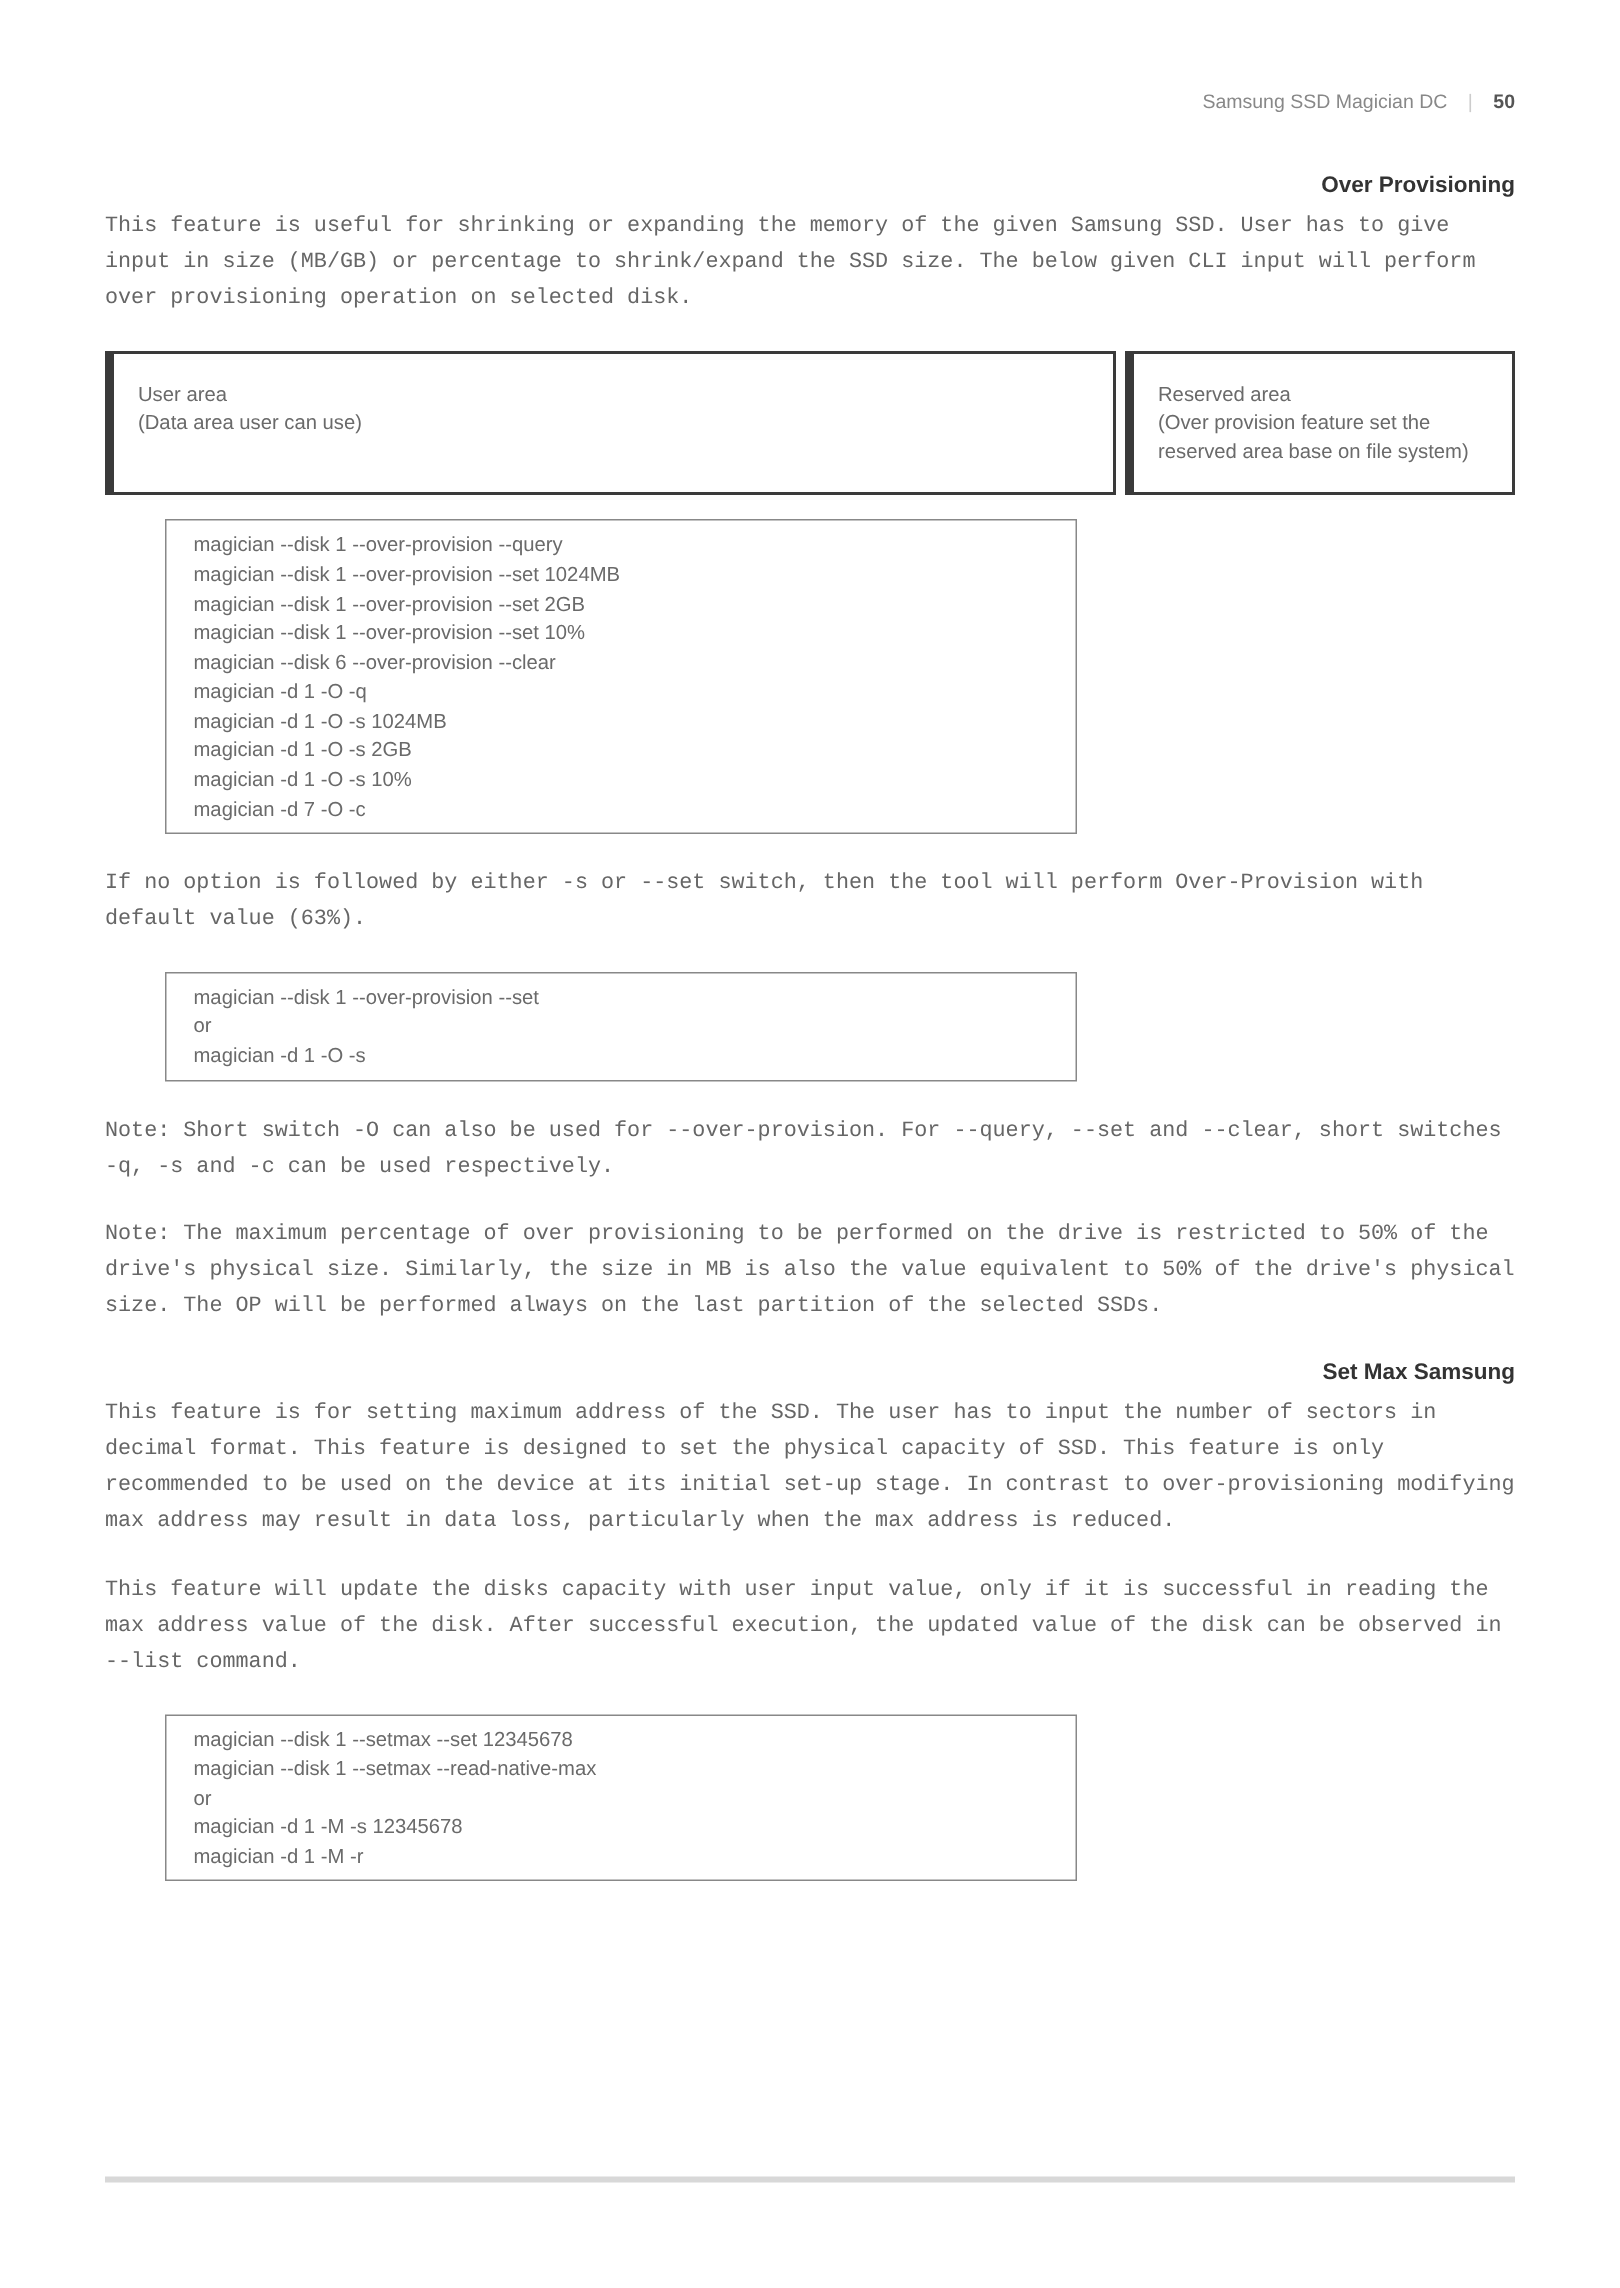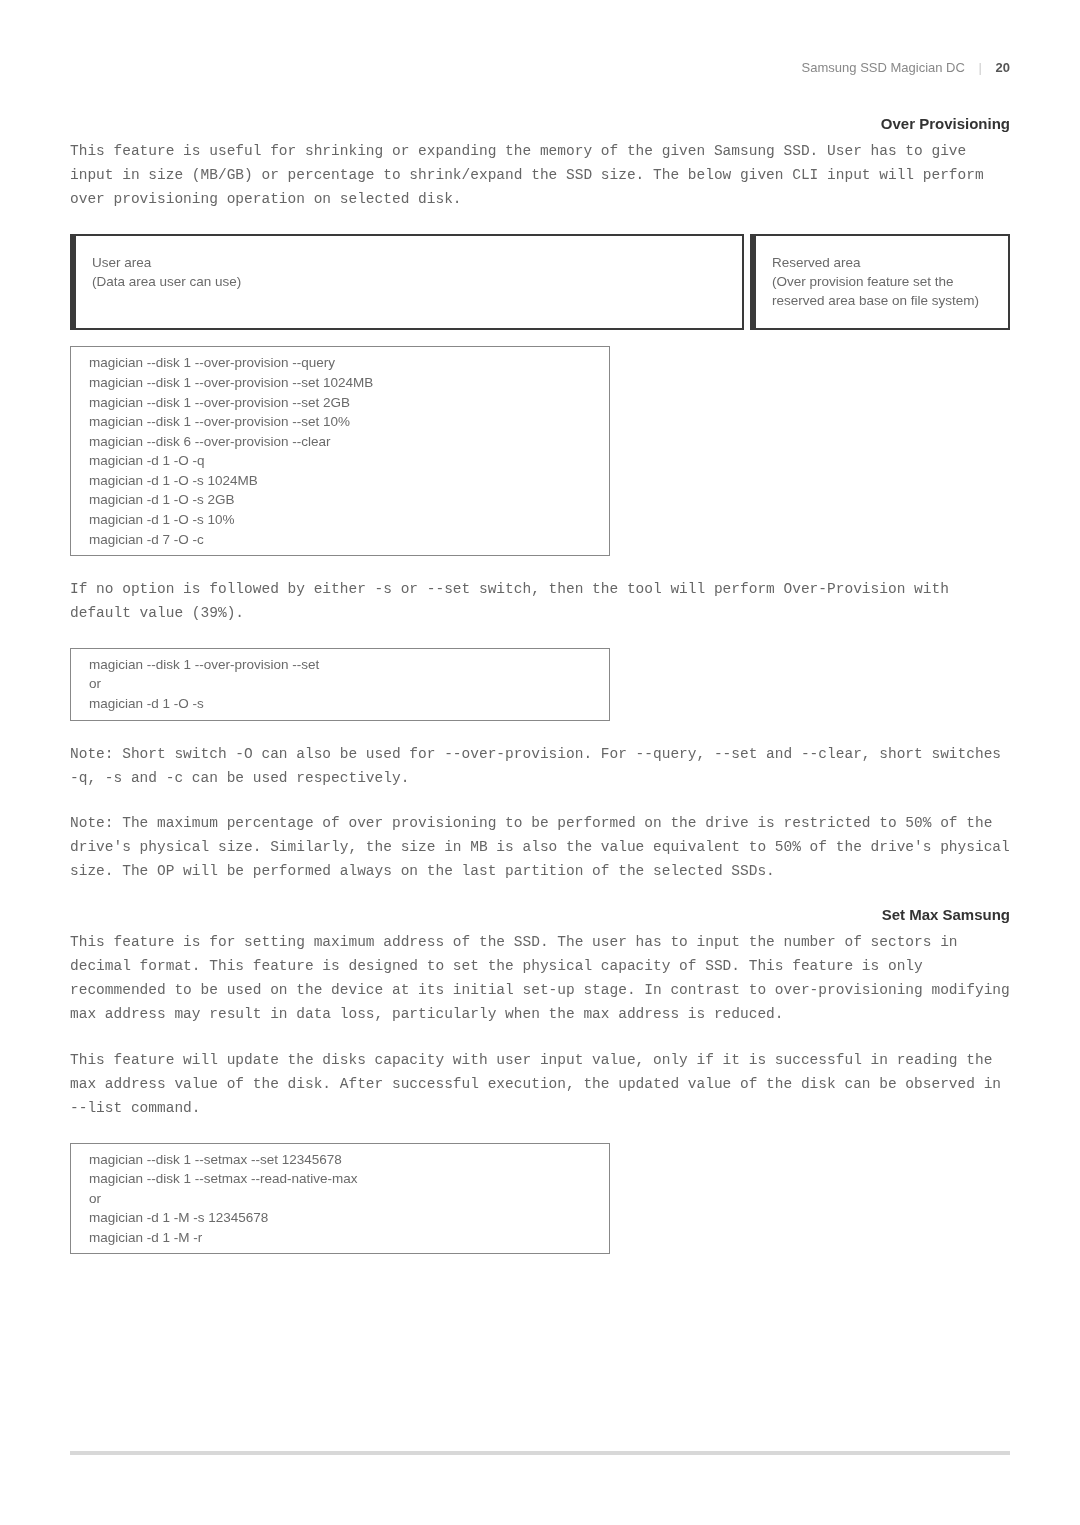--- a/index.html
+++ b/index.html
@@ -45,46 +45,47 @@
     border-left-width: 6px;
     padding: 18px 16px;
     font-size: 13.5px;
     color: #6a6a6a;
     line-height: 1.4;
   }
   .diagram .user-area { flex: 1 1 auto; }
   .diagram .reserved-area { flex: 0 0 260px; }
   .code-box {
     border: 1px solid #888;
-    width: 540px;
+    width: 608px;
     padding: 6px 18px;
     font-size: 13.5px;
     color: #6a6a6a;
     line-height: 1.45;
     margin-bottom: 22px;
+    margin-left: 40px;
   }
   .code-box .line { white-space: pre; }
   .bottom-rule {
     position: absolute;
     left: 70px;
     right: 70px;
     bottom: 70px;
     height: 4px;
     background: #d8d8d8;
   }
 </style>
 </head>
 <body>
 
 <div class="page">
 
   <div class="header-line">
     <span>Samsung SSD Magician DC</span>
     <span class="divider">|</span>
-    <span class="pagenum">20</span>
+    <span class="pagenum">50</span>
   </div>
 
   <div class="heading">Over Provisioning</div>
   <div class="para">This feature is useful for shrinking or expanding the memory of the given Samsung SSD. User has to give input in size (MB/GB) or percentage to shrink/expand the SSD size. The below given CLI input will perform over provisioning operation on selected disk.</div>
 
   <div class="diagram">
     <div class="box user-area" style="white-space:pre-line;">User area
 (Data area user can use)</div>
     <div class="box reserved-area" style="white-space:pre-line;">Reserved area
 (Over provision feature set the reserved area base on file system)</div>
@@ -96,21 +97,21 @@
       <div class="line">magician --disk 1 --over-provision --set 2GB</div>
       <div class="line">magician --disk 1 --over-provision --set 10%</div>
       <div class="line">magician --disk 6 --over-provision --clear</div>
       <div class="line">magician -d 1 -O -q</div>
       <div class="line">magician -d 1 -O -s 1024MB</div>
       <div class="line">magician -d 1 -O -s 2GB</div>
       <div class="line">magician -d 1 -O -s 10%</div>
       <div class="line">magician -d 7 -O -c</div>
     </div>
 
-  <div class="para">If no option is followed by either -s or --set switch, then the tool will perform Over-Provision with default value (39%).</div>
+  <div class="para">If no option is followed by either -s or --set switch, then the tool will perform Over-Provision with default value (63%).</div>
 
   <div class="code-box spaced">
       <div class="line">magician --disk 1 --over-provision --set</div>
       <div class="line">or</div>
       <div class="line">magician -d 1 -O -s</div>
     </div>
 
   <div class="para">Note: Short switch -O can also be used for --over-provision. For --query, --set and --clear, short switches -q, -s and -c can be used respectively.</div>
   <div class="para">Note: The maximum percentage of over provisioning to be performed on the drive is restricted to 50% of the drive's physical size. Similarly, the size in MB is also the value equivalent to 50% of the drive's physical size. The OP will be performed always on the last partition of the selected SSDs.</div>
 

